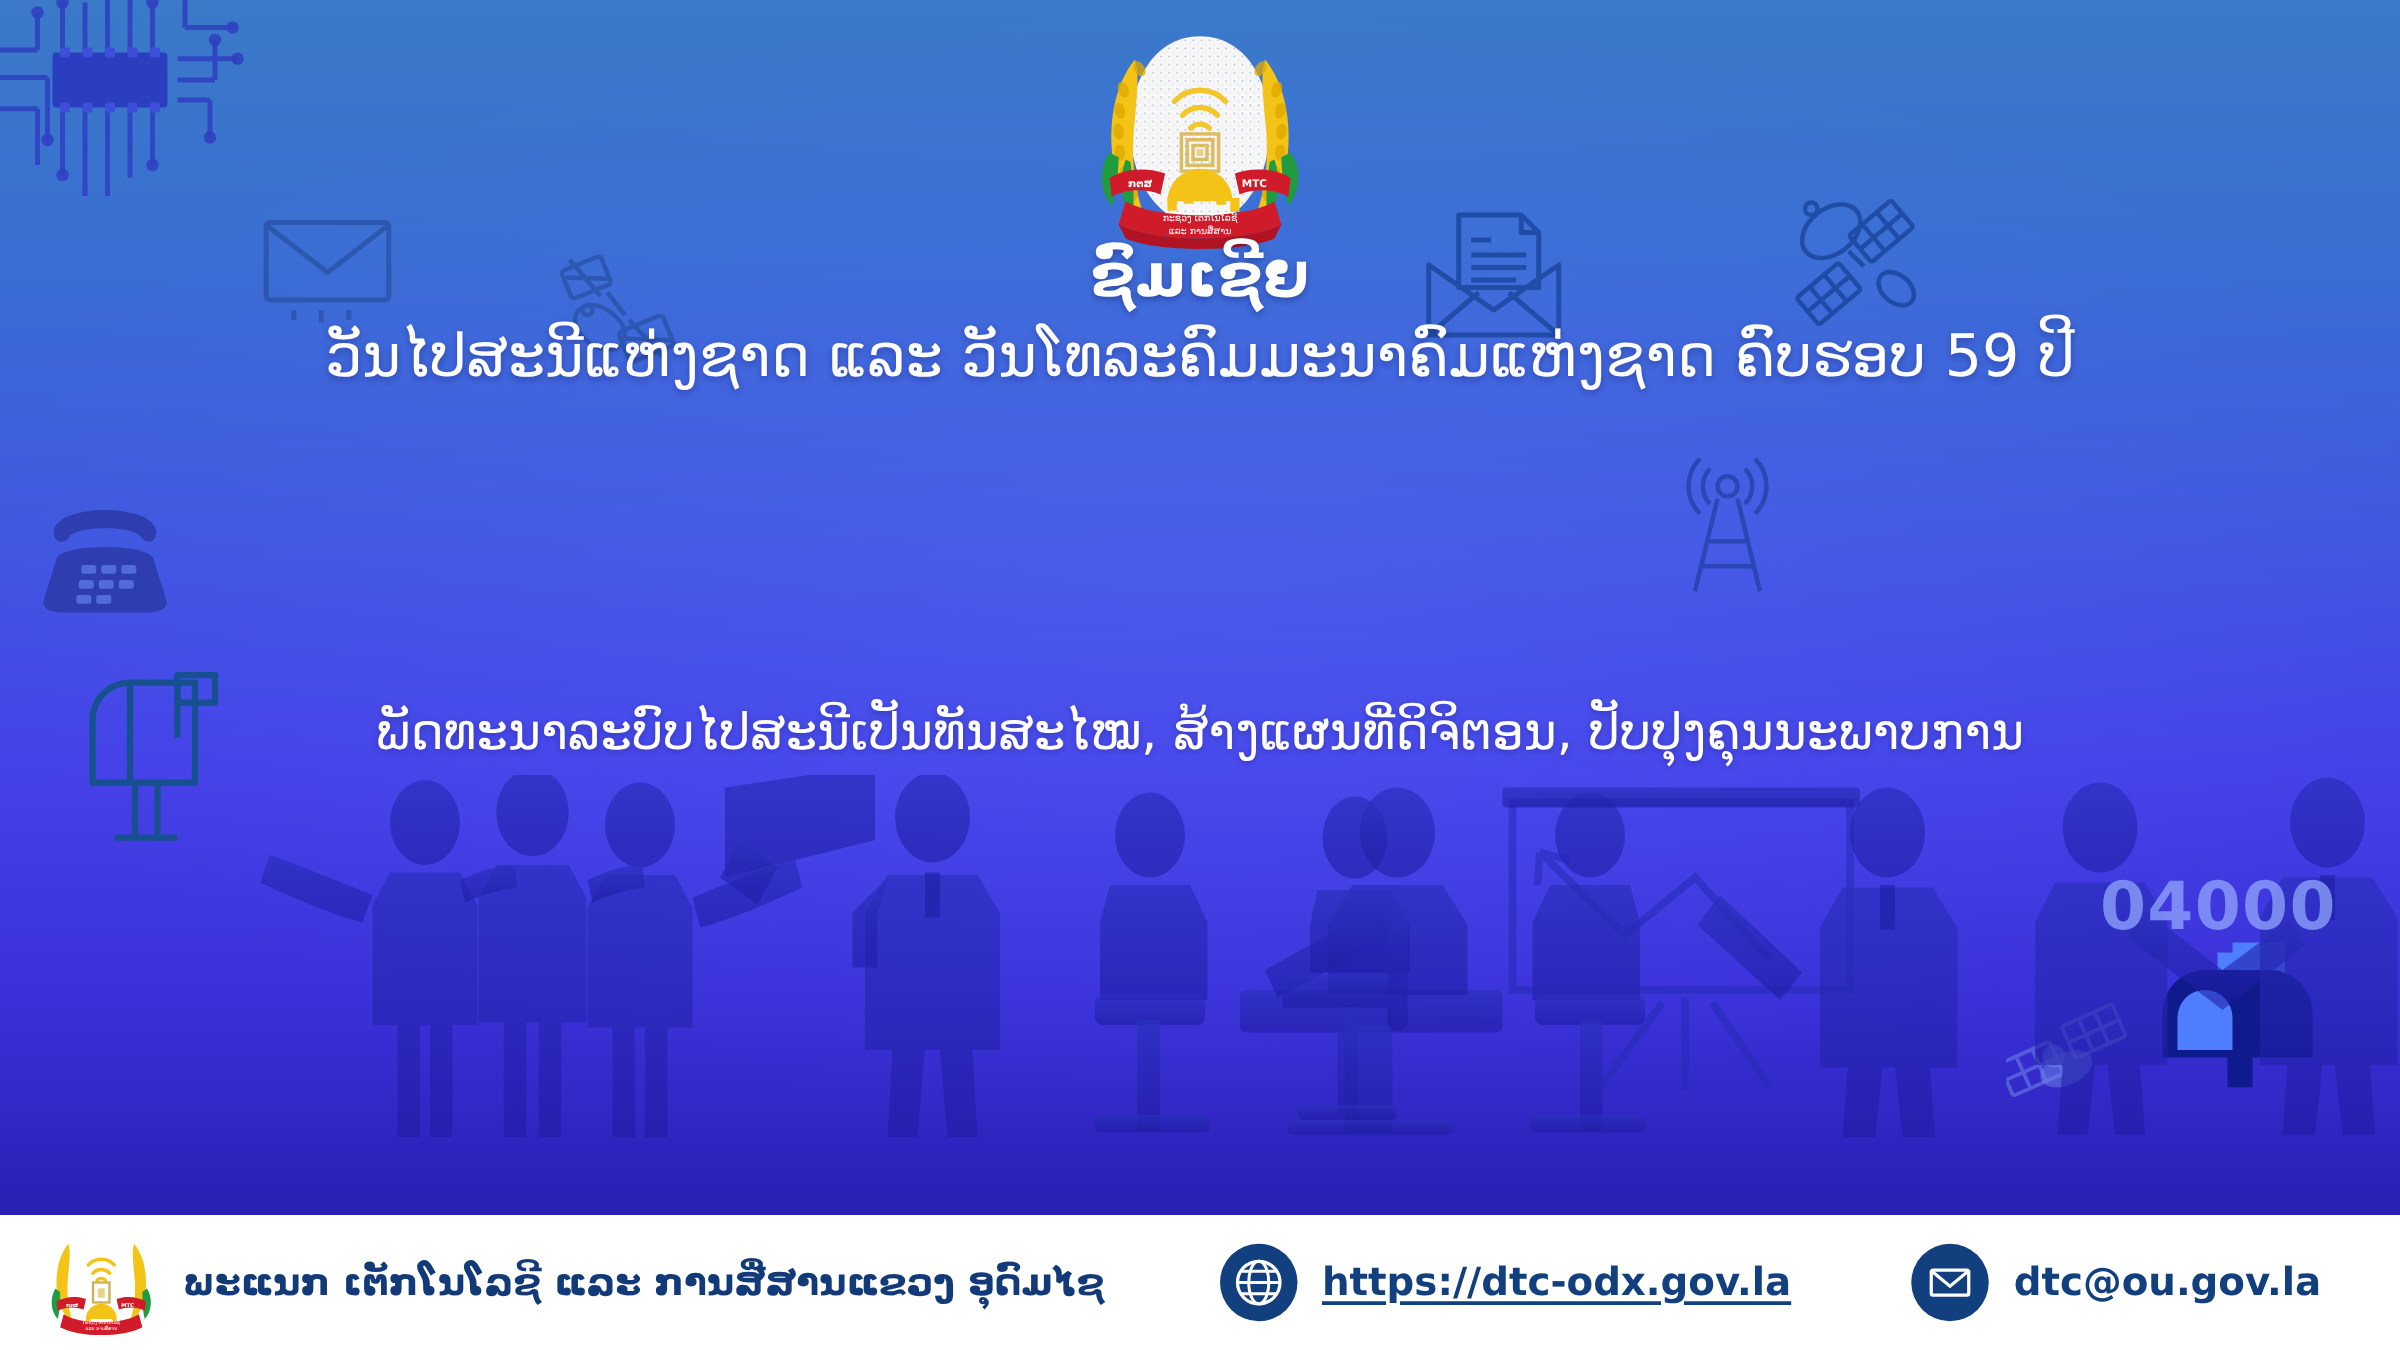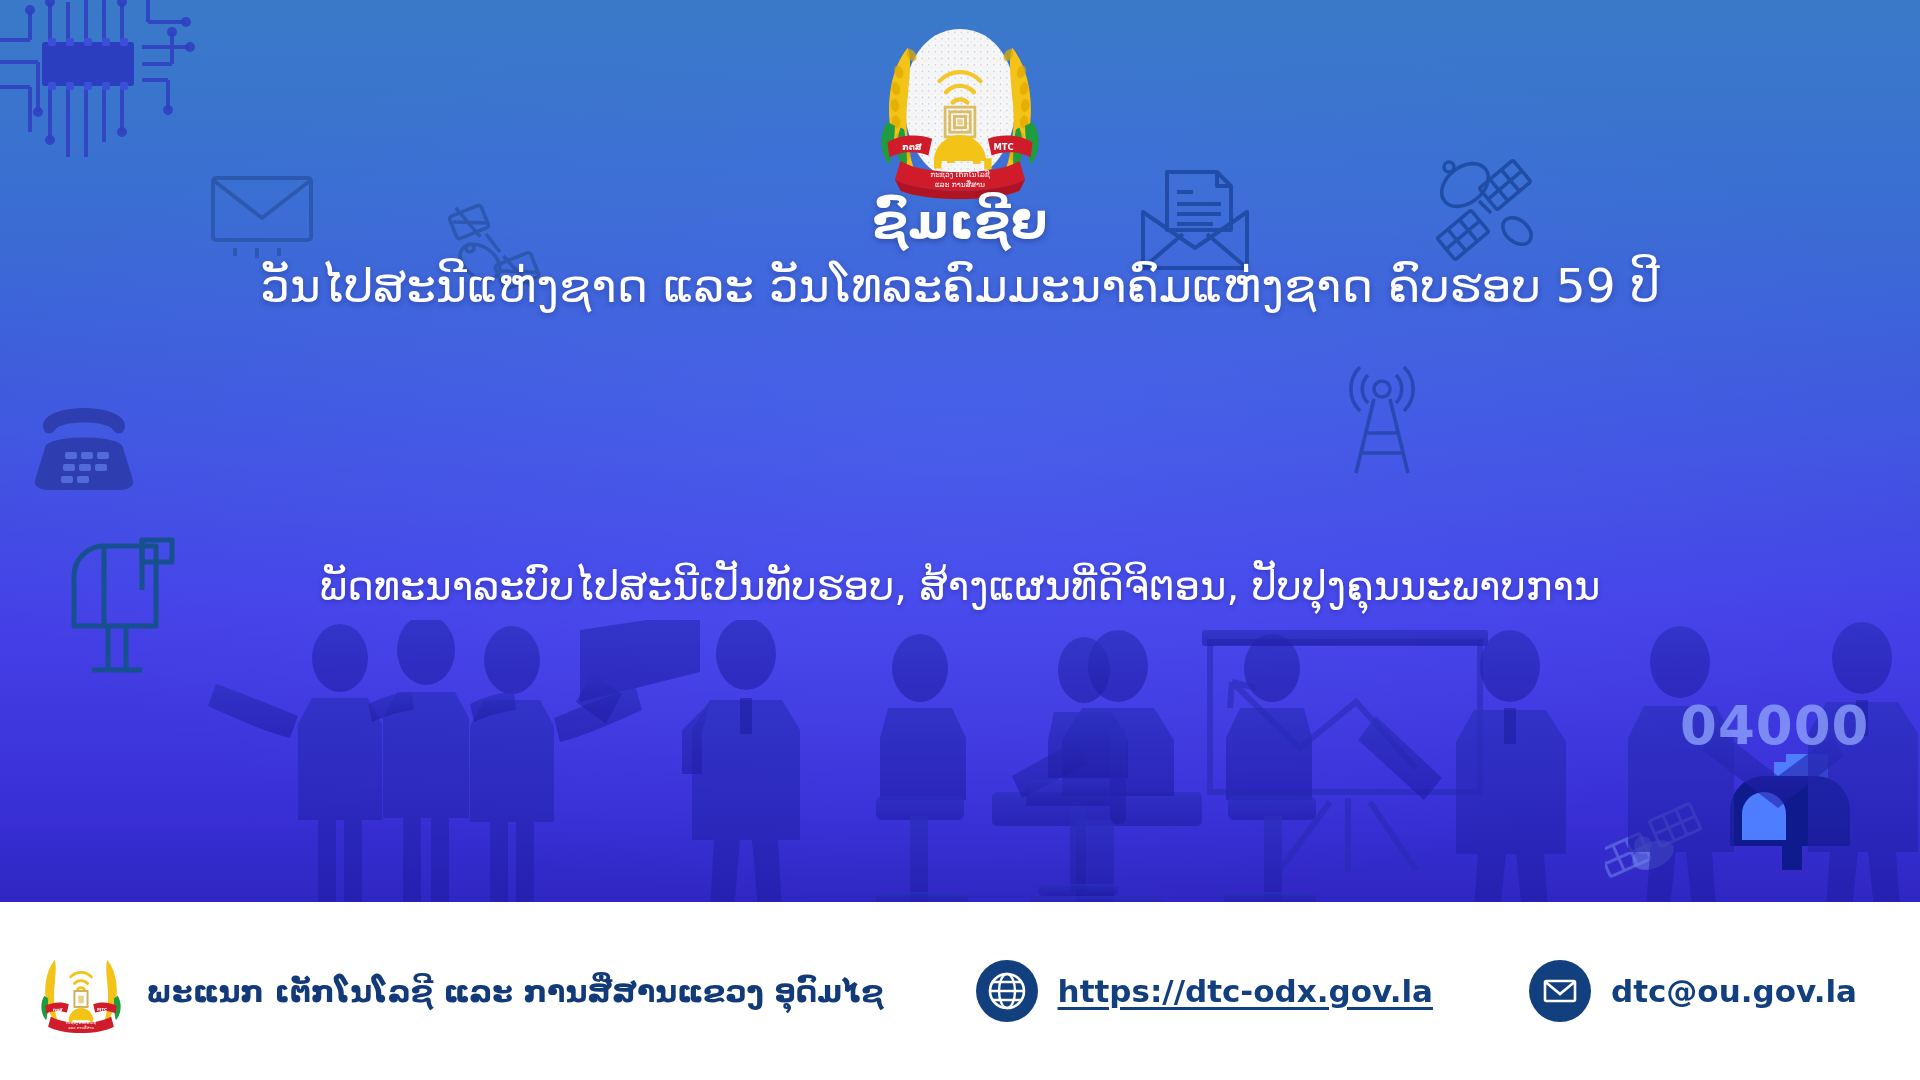--- a/index.html
+++ b/index.html
@@ -86,21 +86,21 @@
   .postal {
     position: absolute; left: 1680px; top: 695px;
     font-size: 53px; font-weight: 700;
     color: rgba(150,170,255,0.72);
     letter-spacing: 1px;
   }
 
   
   .footer {
     position: absolute; left: 0; right: 0; bottom: 0;
-    height: 178px;
+    height: 108px;
     background: #ffffff;
     display: flex; align-items: center;
   }
   .footer-dept {
     display: flex; align-items: center;
     margin-left: 34px;
   }
   .footer-emblem { width: 94px; height: 94px; flex: 0 0 94px; }
   .footer-dept-name {
     margin-left: 18px;
@@ -473,21 +473,21 @@
   </div>
 
   <div class="headline">
     <div class="h-kicker">ຊົມເຊີຍ</div>
     <div class="h-main">
       <span>ວັນໄປສະນີແຫ່ງຊາດ ແລະ ວັນໂທລະຄົມມະນາຄົມແຫ່ງຊາດ ຄົບຮອບ 59 ປີ</span>
     </div>
   </div>
 
   <div class="body-copy">
-    <span>ພັດທະນາລະບົບໄປສະນີເປັນທັບຮອບ, ສ້າງແຜນທີ່ດິຈິຕອນ, ປັບປຸງຄຸນນະພາບການ</span>
+    <span>ພັດທະນາລະບົບໄປສະນີເປັນທັນສະໄໝ, ສ້າງແຜນທີ່ດິຈິຕອນ, ປັບປຸງຄຸນນະພາບການ</span>
   </div>
 
   <div class="postal">04000</div>
 
   <div class="footer">
 
     <div class="footer-dept">
       <div class="footer-emblem">
         <svg viewBox="0 0 200 200" width="94" height="94">
           <path d="M100 14 C140 14 160 54 160 92 C160 140 134 176 100 176 C66 176 40 140 40 92 C40 54 60 14 100 14 Z" fill="#ffffff"></path>

